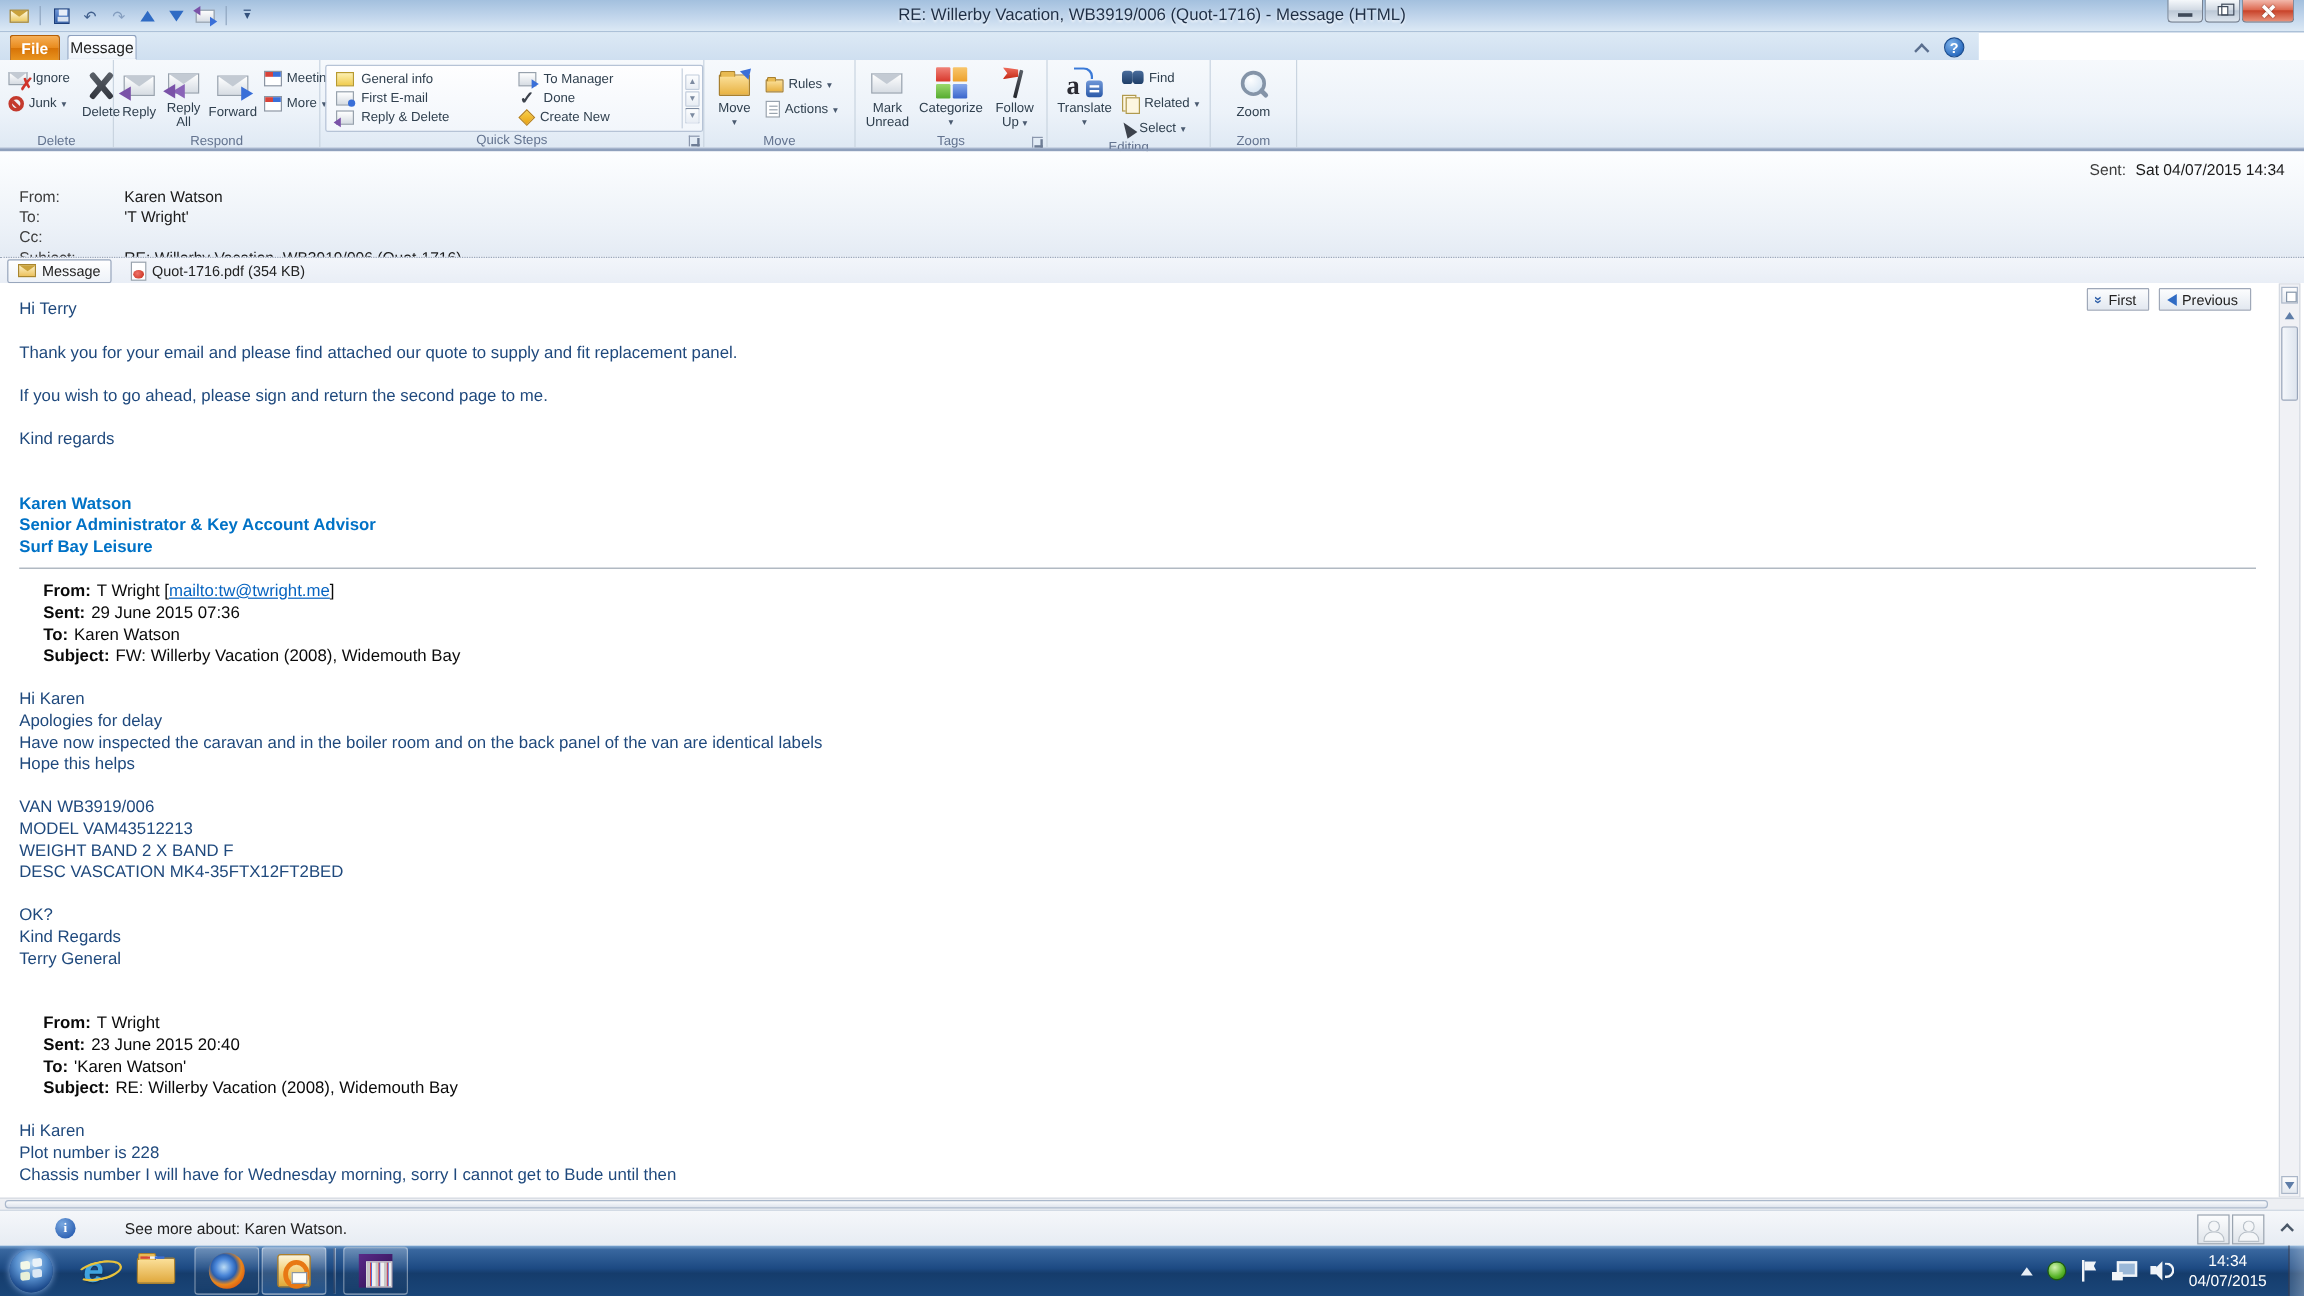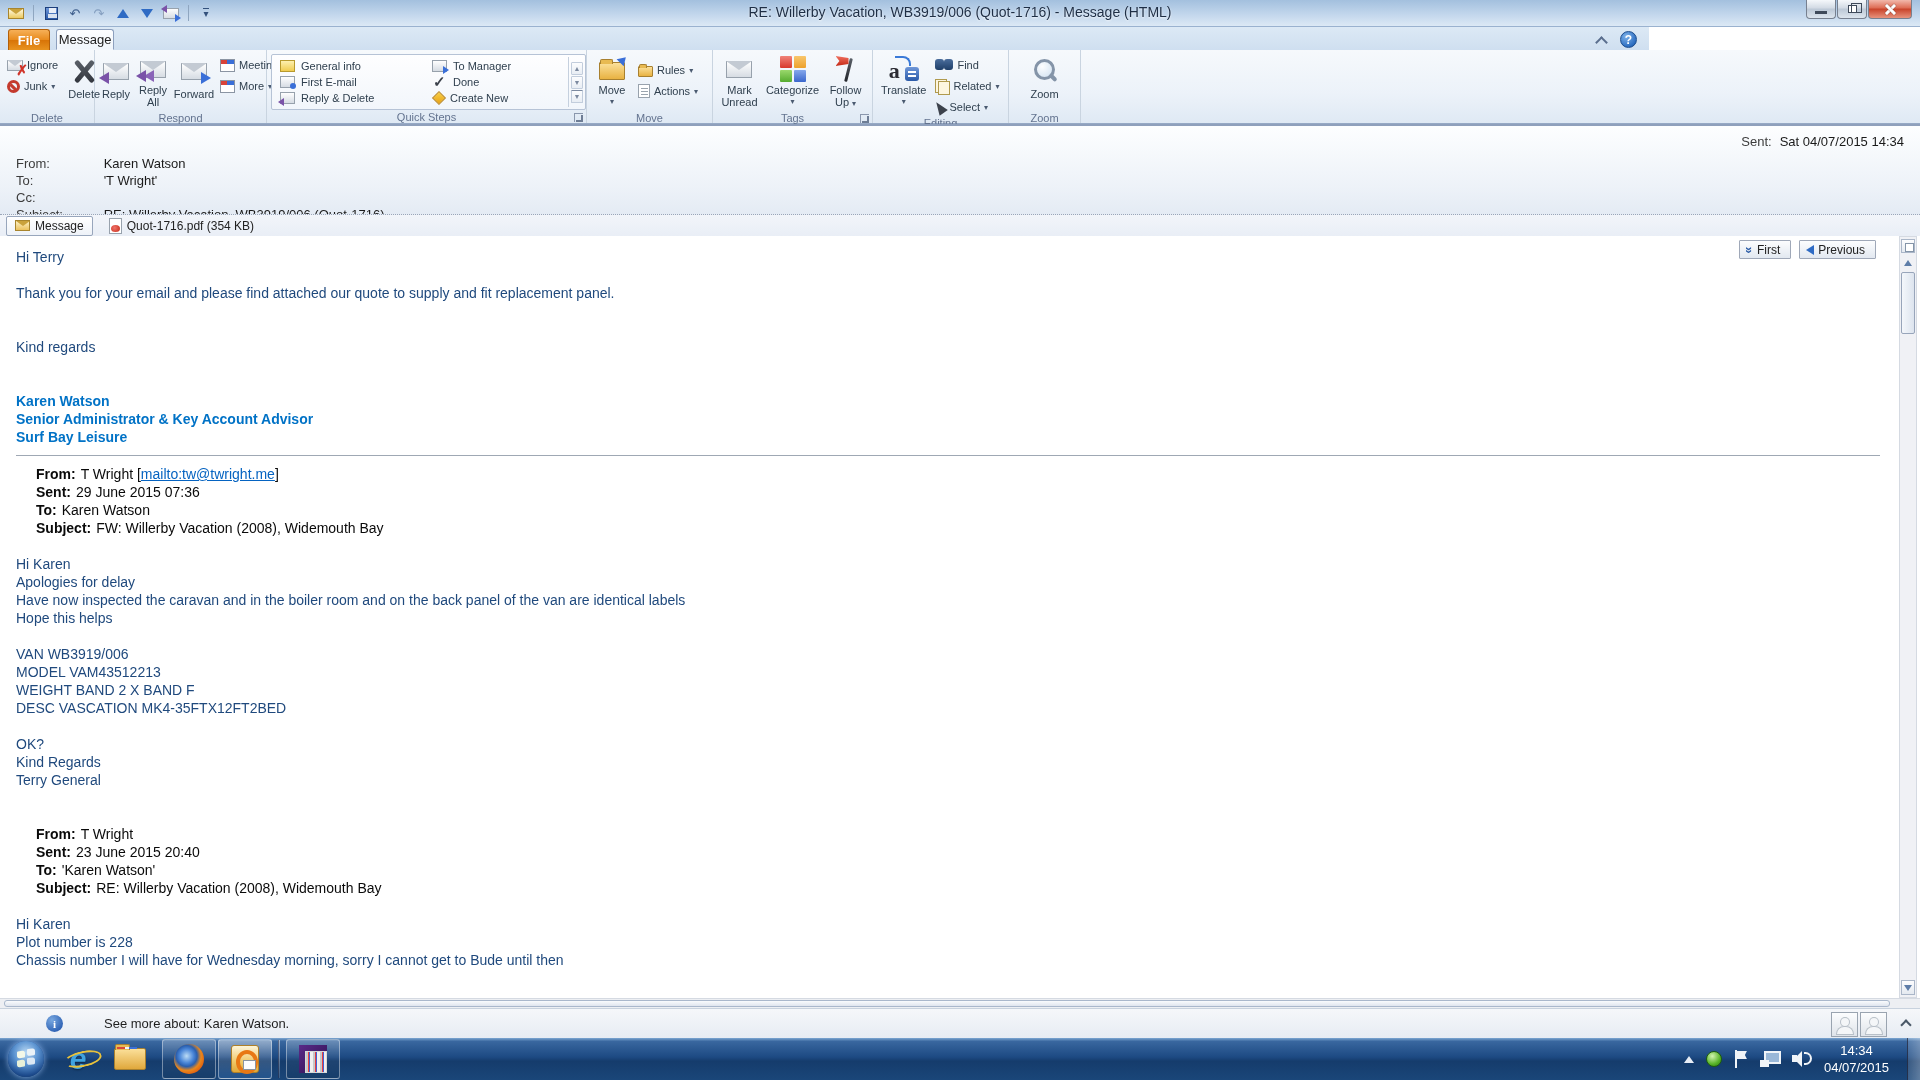--- a/index.html
+++ b/index.html
@@ -573,20 +573,23 @@
         </div>
 
         <div class="bline navy">
           <span>Thank you for your email and please find attached our quote to supply and fit replacement panel.</span>
         </div>
 
         <div class="bline blank">
           <span></span>
         </div>
 
+        <div class="bline navy">
+          <span>If you wish to go ahead, please sign and return the second page to me.</span>
+        </div>
 
         <div class="bline blank">
           <span></span>
         </div>
 
         <div class="bline navy">
           <span>Kind regards</span>
         </div>
 
         <div class="bline blank">

